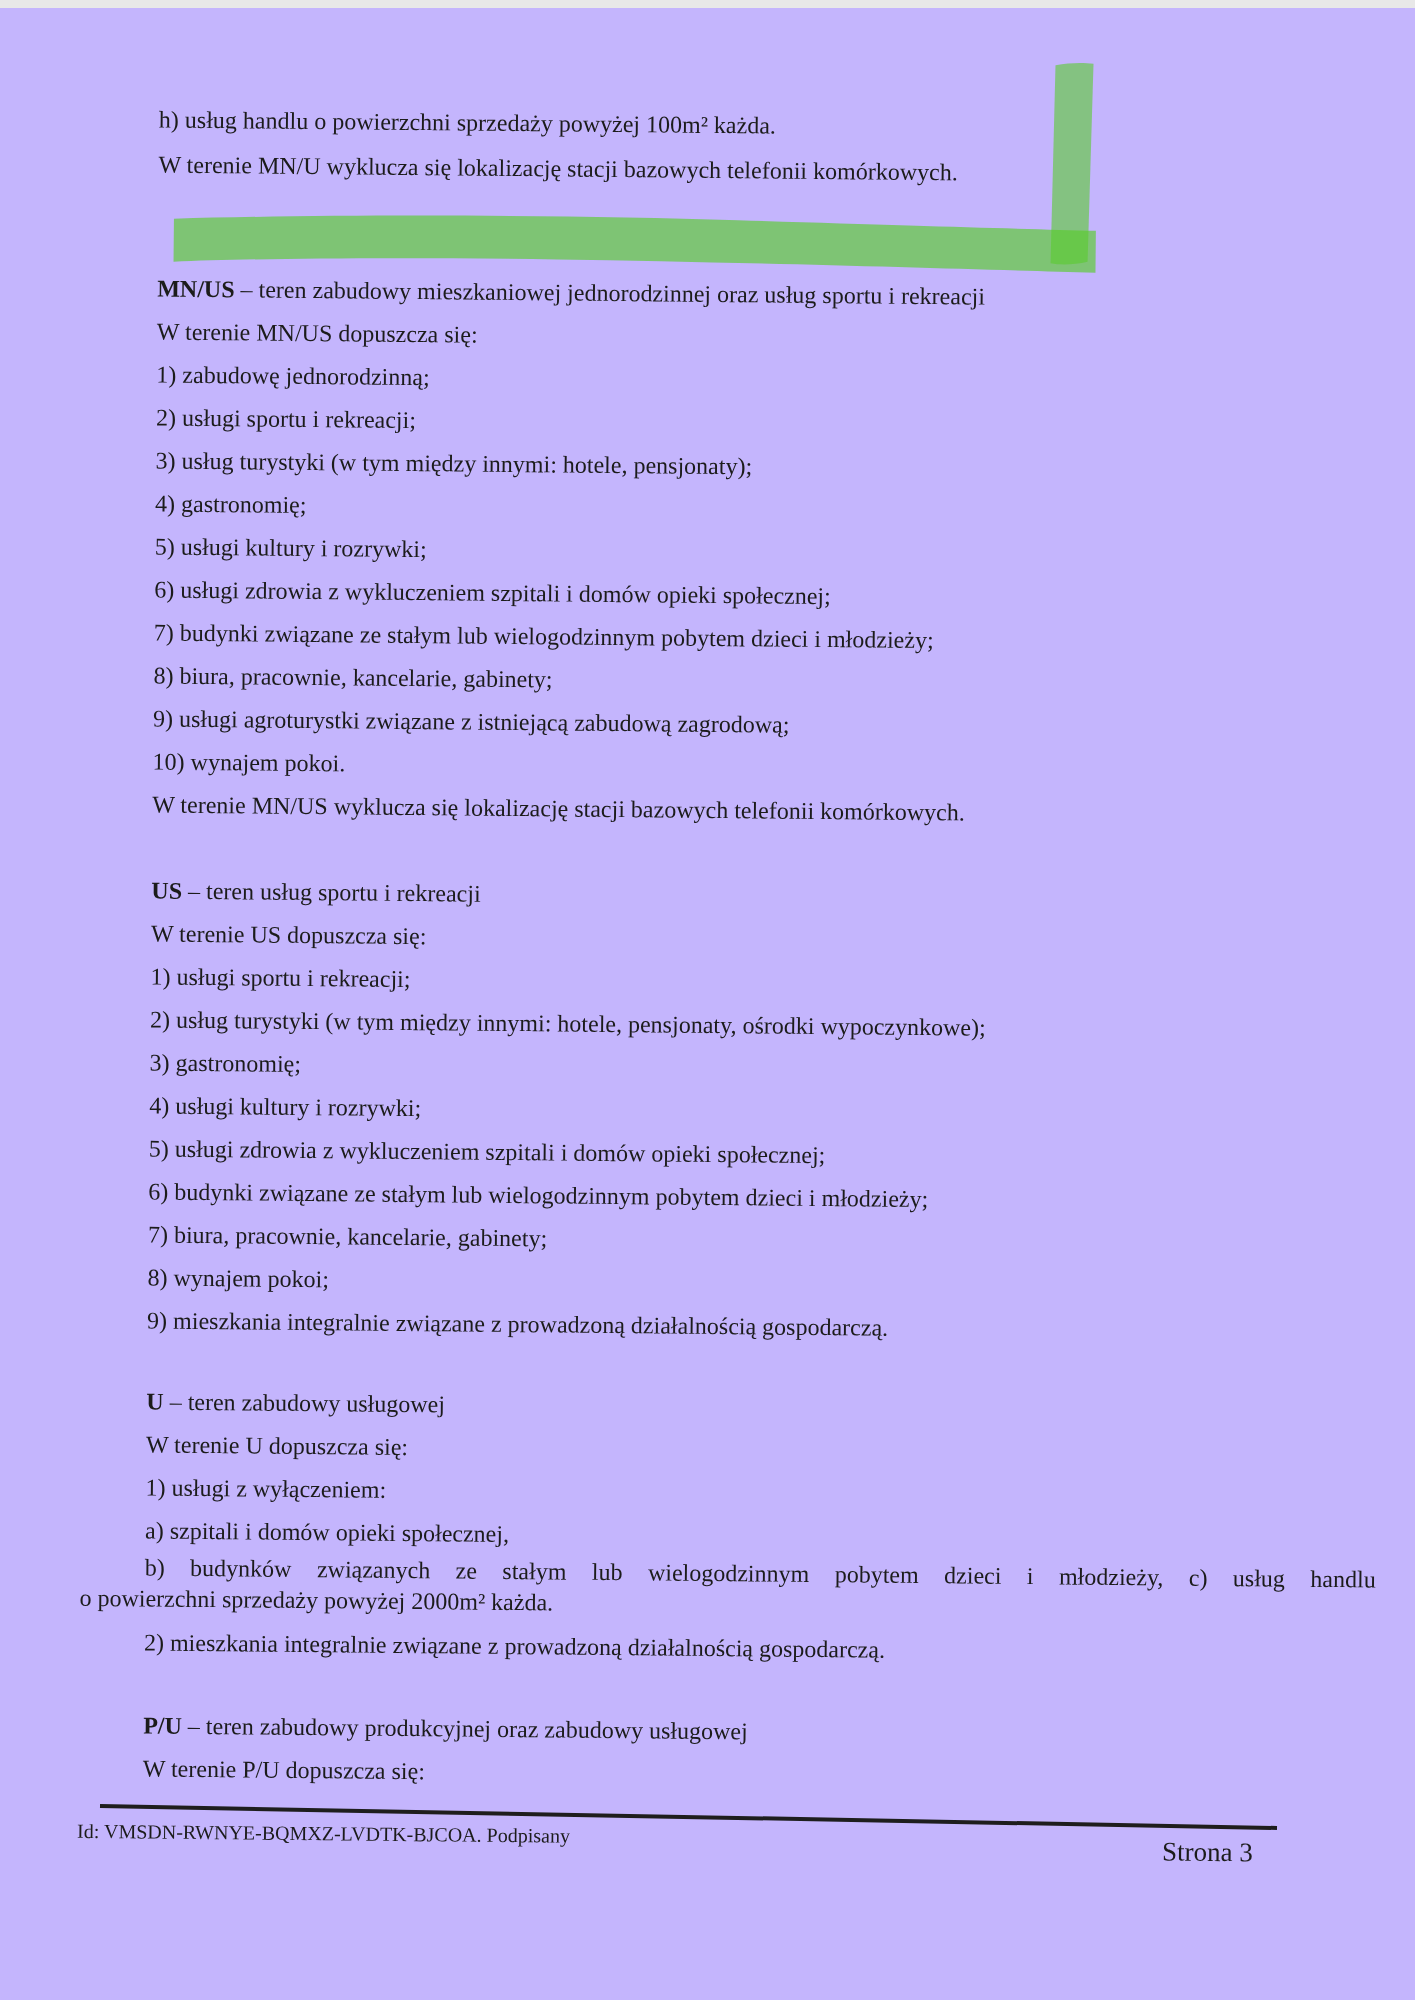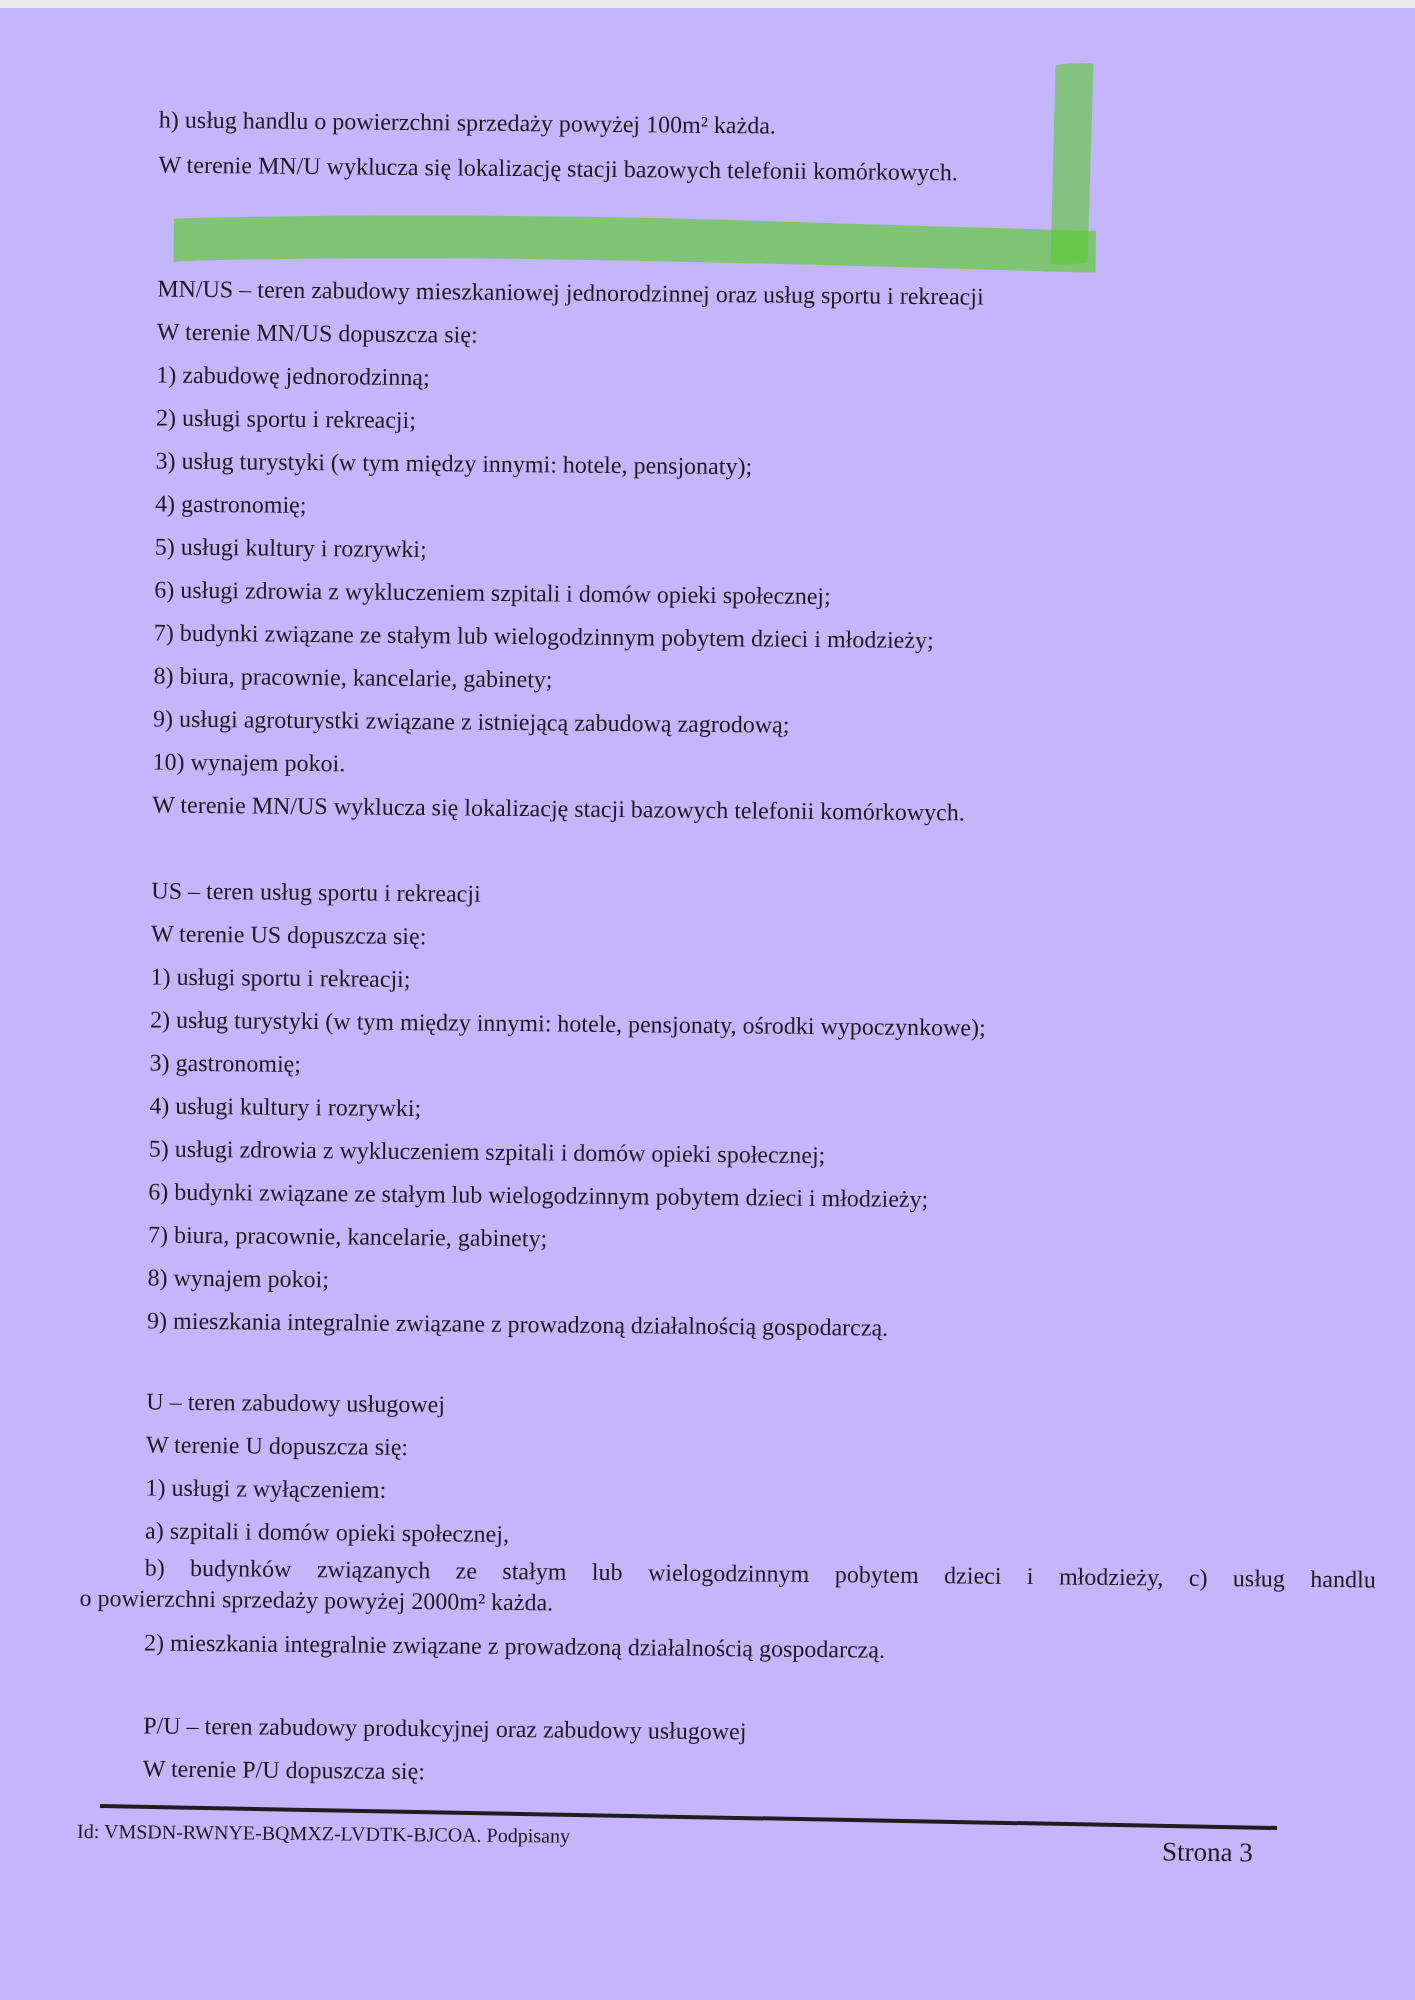--- a/index.html
+++ b/index.html
@@ -18,21 +18,21 @@
     transform-origin:0 0;
   }
   .hl-svg { position:absolute; left:0; top:0; }
   .sec { position:absolute; left:0; right:0; }
   .ln {
     height:43px; line-height:43px;
     padding-left:160px;
     font-size:24px;
     white-space:nowrap;
   }
-  .b { font-weight:400; }
+  .b { font-weight:700; }
   .ln-just {
     height:31px; line-height:31px;
     margin-left:160px; margin-right:24px;
     font-size:24px;
     text-align:justify;
     -moz-text-align-last:justify;
     text-align-last:justify;
   }
   .ln-cont {
     height:31px; line-height:31px;

